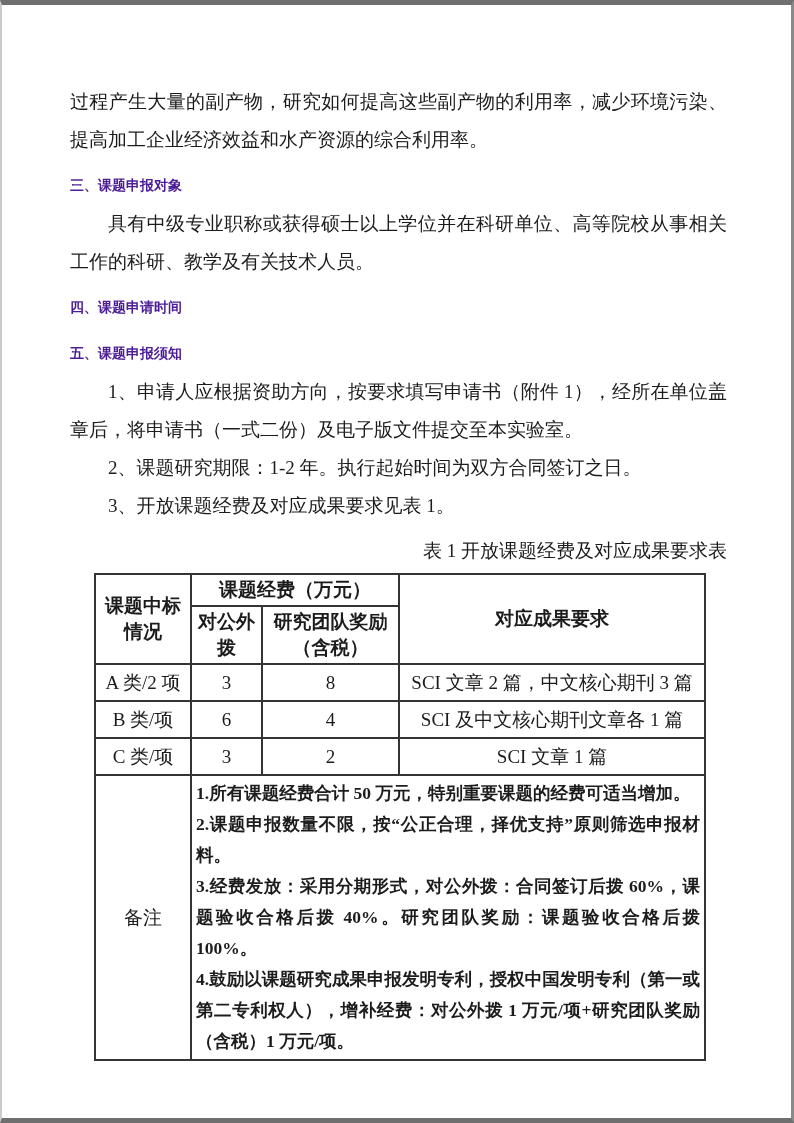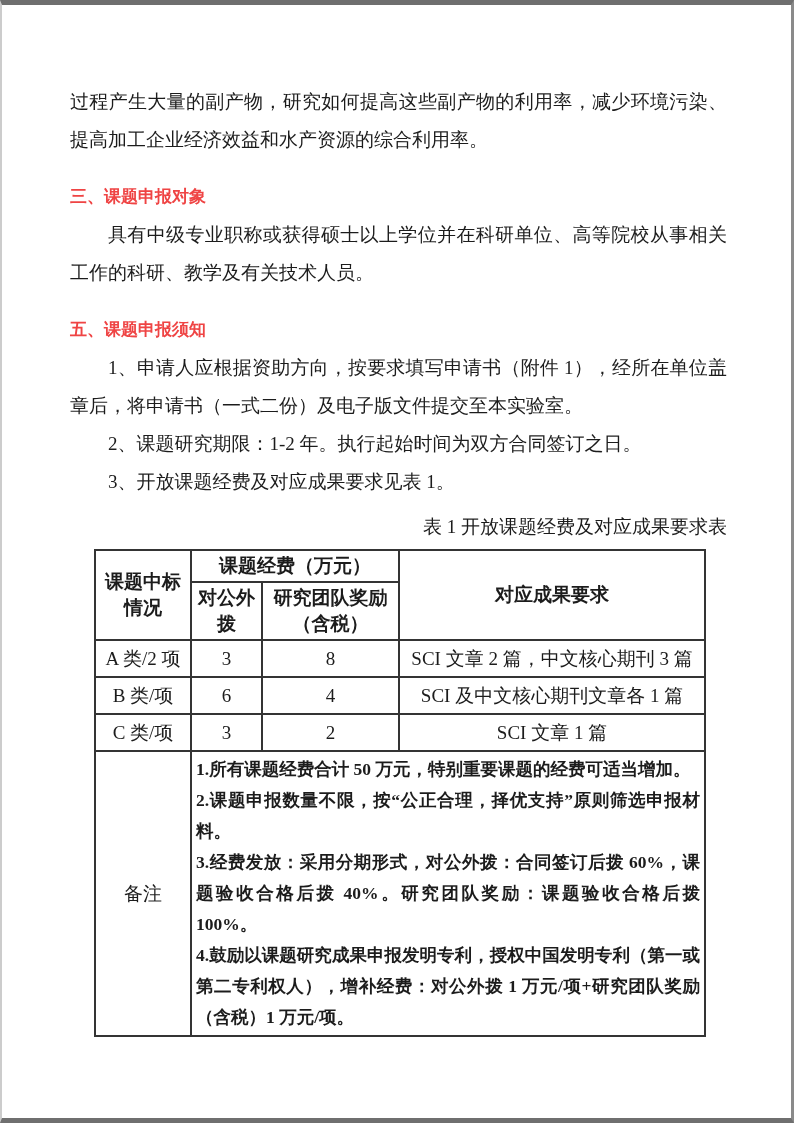--- a/index.html
+++ b/index.html
@@ -32,25 +32,25 @@
     margin: 0;
     font-size: 19px;
     line-height: 38px;
     text-align: justify;
     text-indent: 2em;
   }
   .para.no-indent {
     text-indent: 0;
   }
   .heading {
-    margin: 19px 0 0 0;
-    font-size: 17px;
+    margin: 8px 0 0 0;
+    font-size: 14px;
     line-height: 38px;
     font-weight: bold;
-    color: #ef4444;
+    color: #4c1d95;
   }
   .table-caption {
     margin: 11px 0 0 0;
     font-size: 19px;
     line-height: 30px;
     text-align: right;
     text-indent: 0;
   }
   table.funding-table {
     border-collapse: collapse;
@@ -91,20 +91,21 @@
 <body>
 
 <div class="page">
   <div class="content">
 
     <p class="para no-indent">过程产生大量的副产物，研究如何提高这些副产物的利用率，减少环境污染、提高加工企业经济效益和水产资源的综合利用率。</p>
 
     <h3 class="heading">三、课题申报对象</h3>
     <p class="para">具有中级专业职称或获得硕士以上学位并在科研单位、高等院校从事相关工作的科研、教学及有关技术人员。</p>
 
+    <h3 class="heading">四、课题申请时间</h3>
 
     <h3 class="heading">五、课题申报须知</h3>
     <p class="para">1、申请人应根据资助方向，按要求填写申请书（附件 1），经所在单位盖章后，将申请书（一式二份）及电子版文件提交至本实验室。</p>
     <p class="para">2、课题研究期限：1-2 年。执行起始时间为双方合同签订之日。</p>
     <p class="para">3、开放课题经费及对应成果要求见表 1。</p>
 
     <p class="table-caption">表 1 开放课题经费及对应成果要求表</p>
 
     <table class="funding-table">
       <colgroup>

